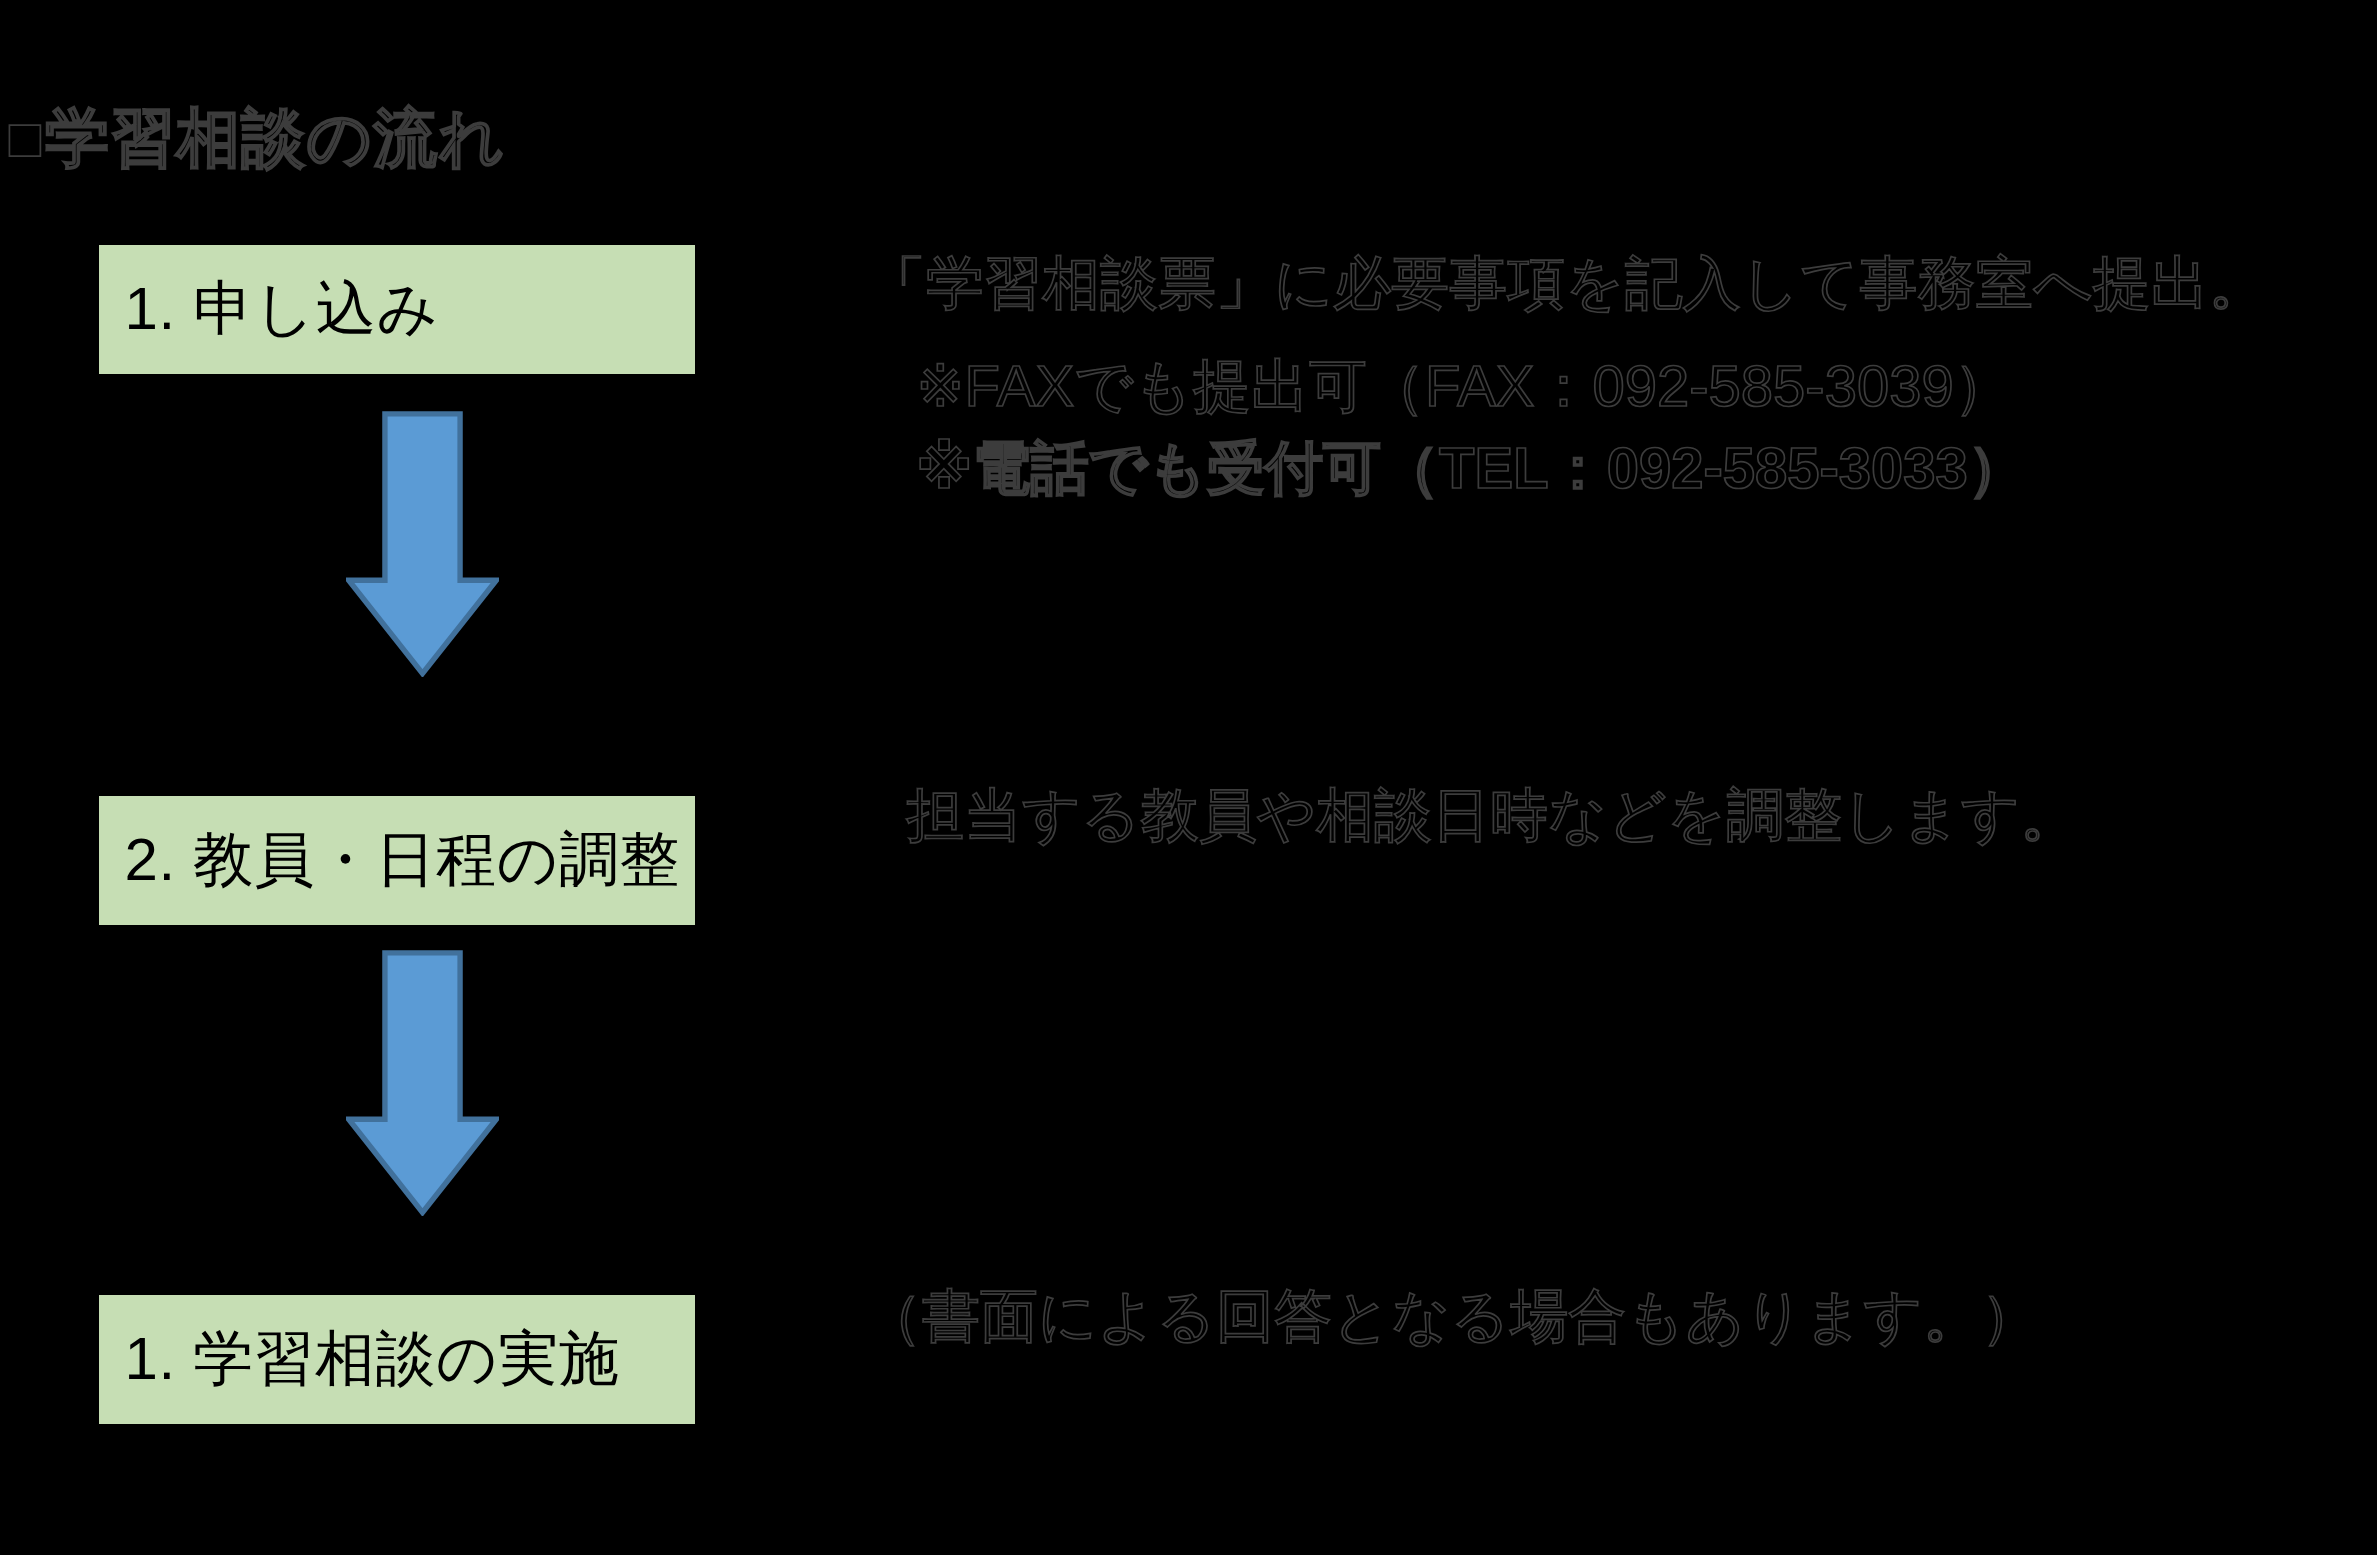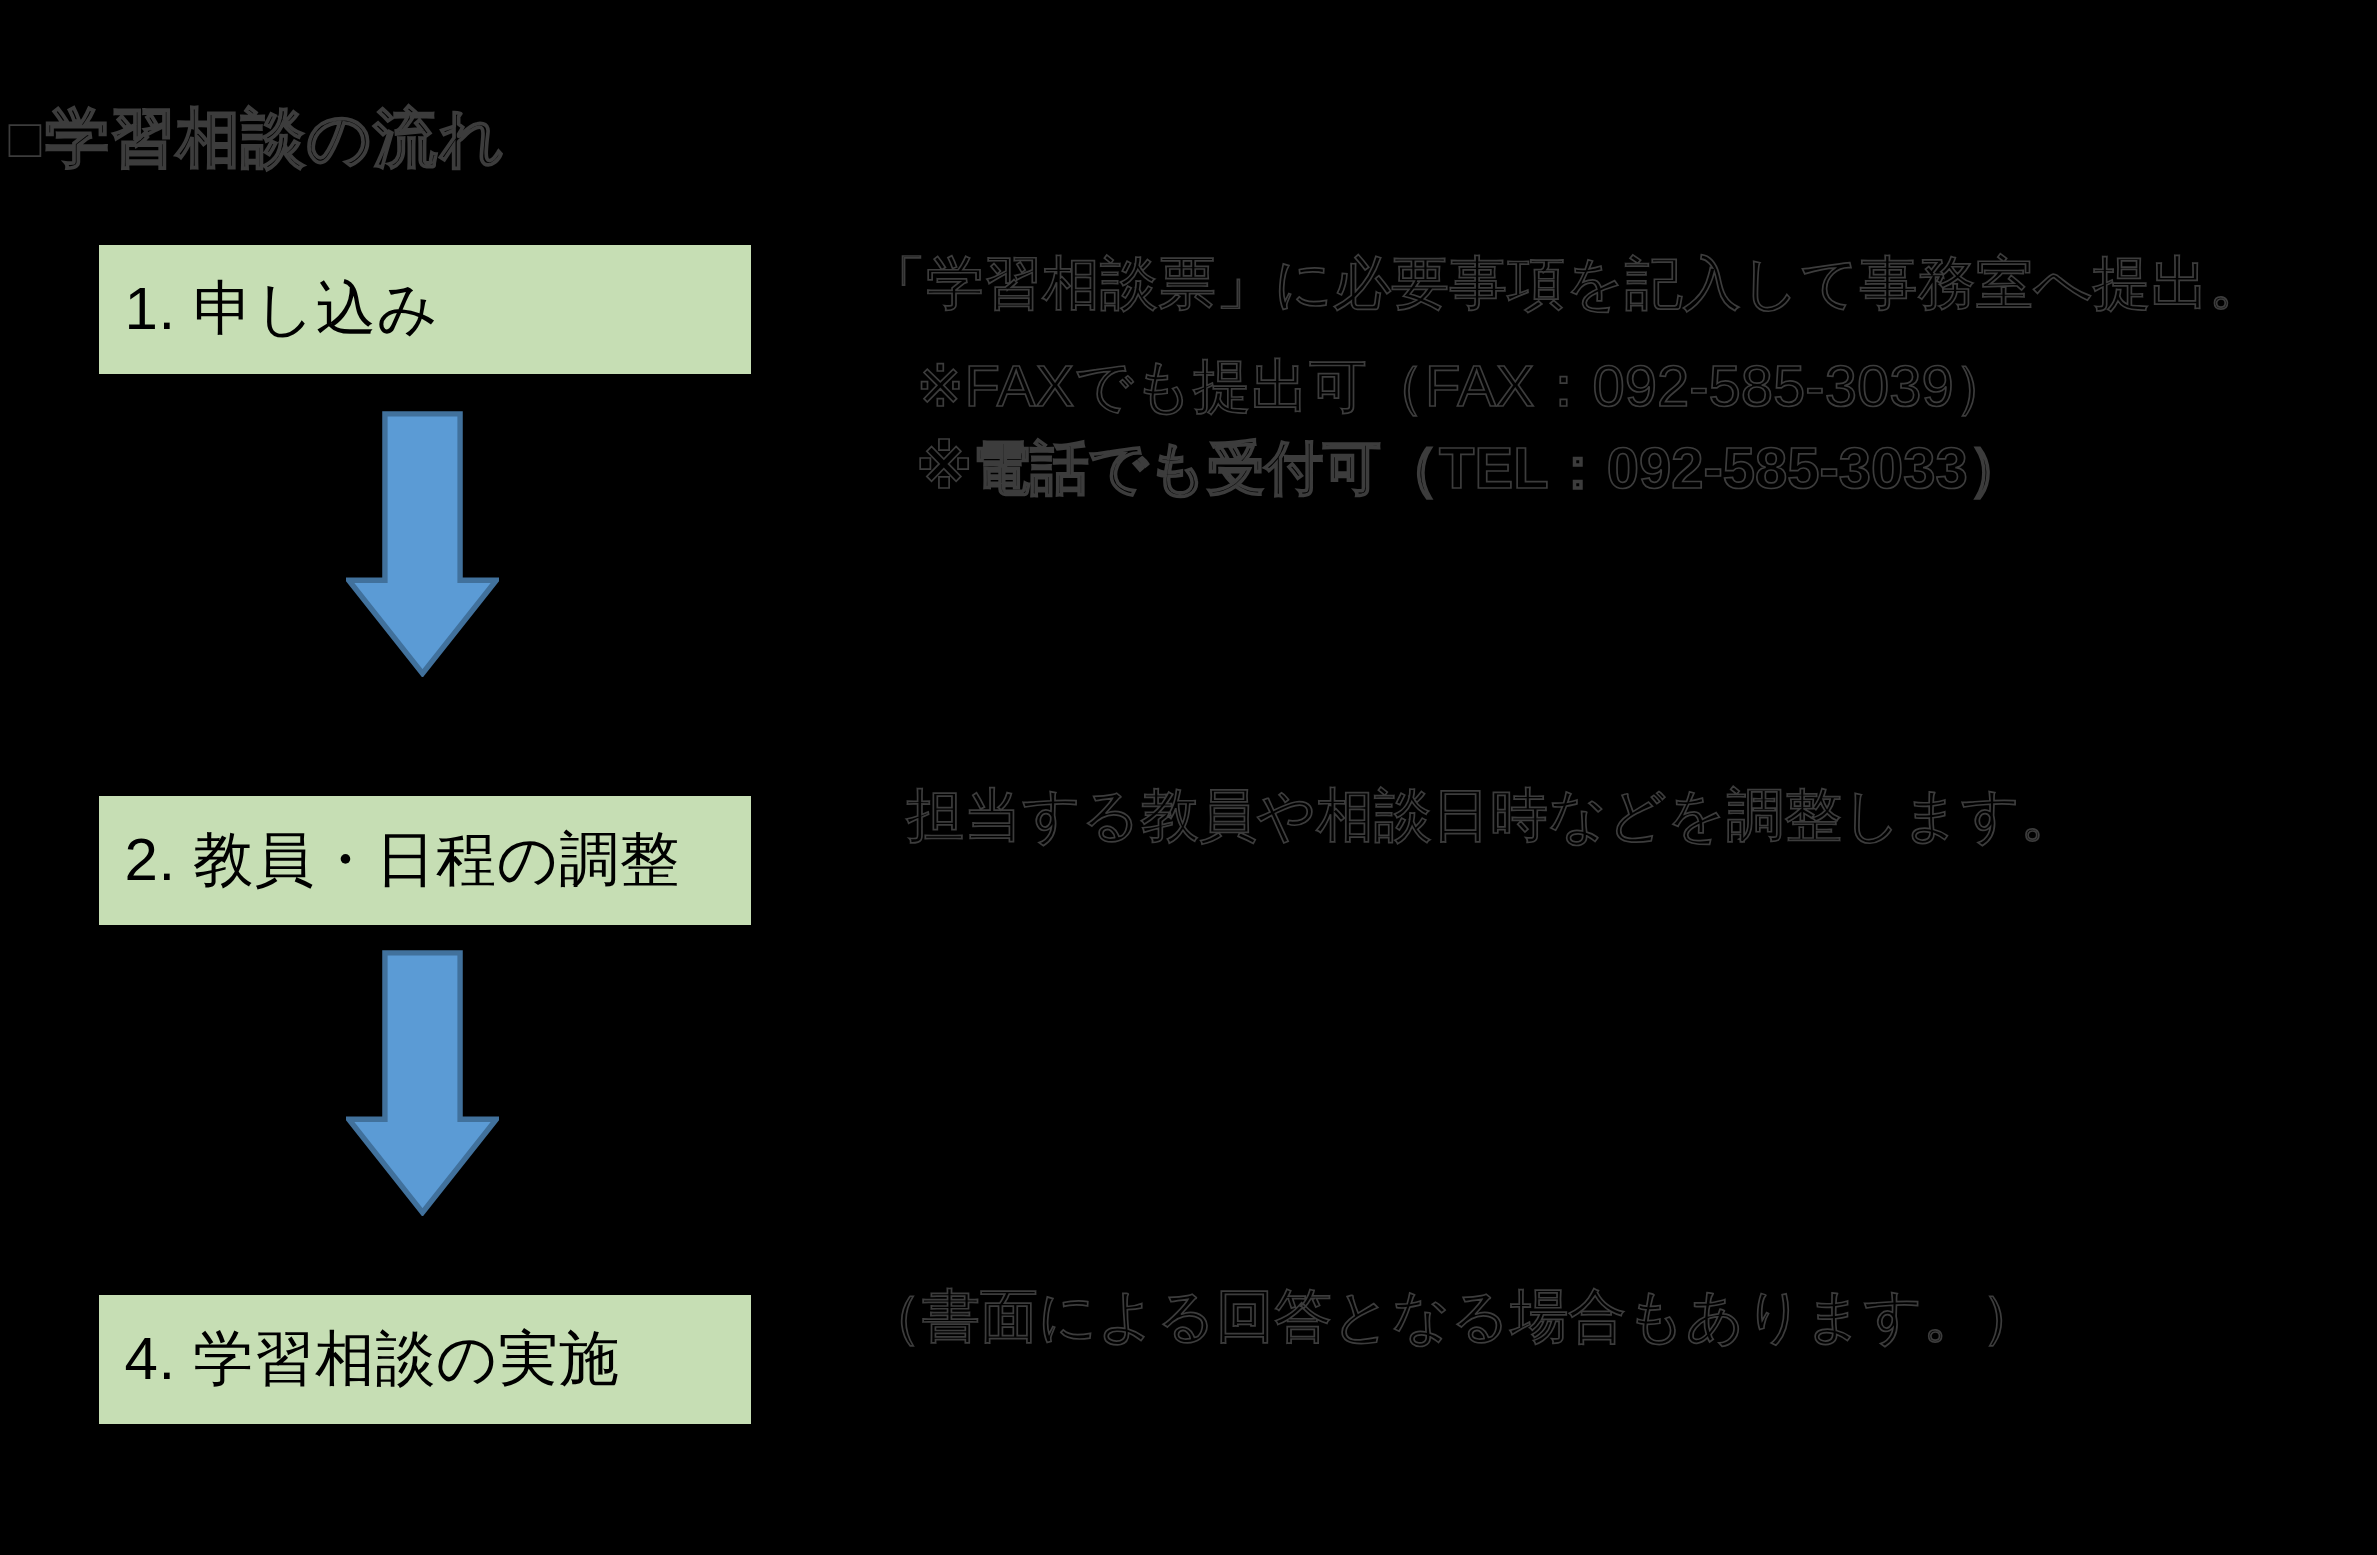--- a/index.html
+++ b/index.html
@@ -27,21 +27,21 @@
     font-size: 64px;
     font-weight: bold;
     margin: 0;
     white-space: nowrap;
     letter-spacing: 1.3px;
   }
 
   .step-box {
     position: absolute;
     left: 99px;
-    width: 652px;
+    width: 596px;
     height: 129px;
     background: #c6deb4;
     box-sizing: border-box;
     display: flex;
     align-items: center;
     padding-left: 25.5px;
   }
   .step-label {
     color: #000000;
     font-size: 60px;
@@ -99,20 +99,20 @@
   </div>
   <div class="notes" id="notes2">
     <div class="note ghost l1">担当する教員や相談日時などを調整します。</div>
   </div>
 
   <svg class="arrow" id="arrow2" viewBox="0 0 228 396" xmlns="http://www.w3.org/2000/svg">
     <polygon points="58,4 170,4 170,252 224,252 114,391 4,252 58,252" fill="#5b9bd5" stroke="#41719c" stroke-width="8" stroke-linejoin="miter"></polygon>
   </svg>
 
   <div class="step-box" id="box3">
-    <span class="step-label">4. 学習相談の実施</span>
+    <span class="step-label">1. 学習相談の実施</span>
   </div>
   <div class="notes" id="notes3">
     <div class="note ghost l2">（書面による回答となる場合もあります。）</div>
   </div>
 
 </div>
 
 
 </body></html>

